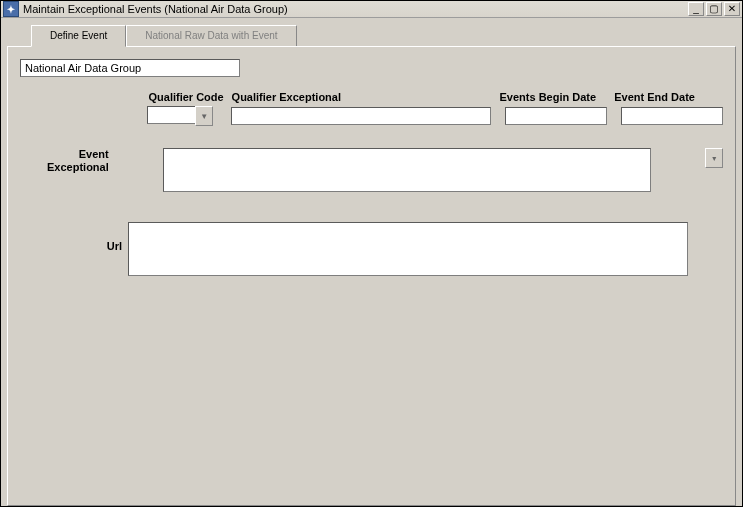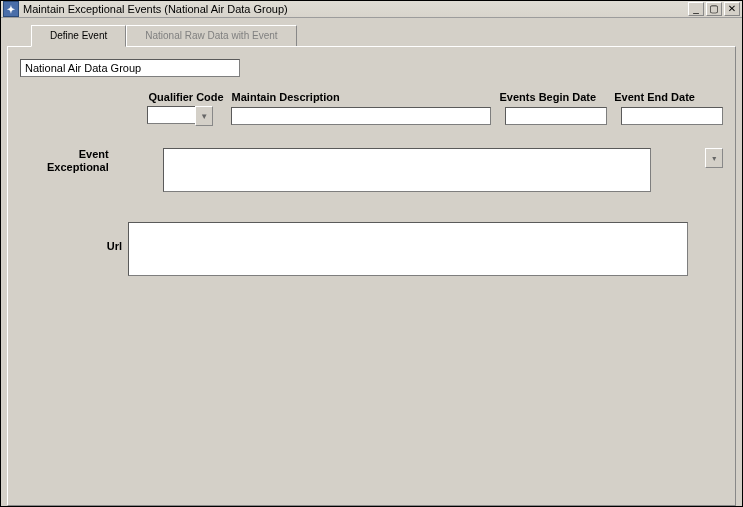--- a/index.html
+++ b/index.html
@@ -147,21 +147,21 @@
 
     <div class="tab-panel">
 
       <div class="row" style="margin-top:2px;align-items:center;">
         <input class="text" style="width: 220px; height: 18px;" value="National Air Data Group">
       </div>
 
       <div class="row" style="margin-top:14px;">
         <div style="width:130px;"></div>
         <div style="width:78px;" class="field-header">Qualifier Code</div>
-        <div style="width:265px; margin-left:6px;" class="field-header">Maintain Description</div>
+        <div style="width:265px; margin-left:6px;" class="field-header">Qualifier Exceptional</div>
         <div style="width:110px; margin-left:6px;" class="field-header">Events Begin Date</div>
         <div style="width:110px; margin-left:6px;" class="field-header">Event End Date</div>
       </div>
 
       <div class="row" style="margin-top:0;align-items:center;">
         <div style="width:130px;"></div>
         <div class="combo">
           <input class="text" style="width: 48px; height: 18px;" value="">
           <div class="combo-btn">
               <span>▼</span>

